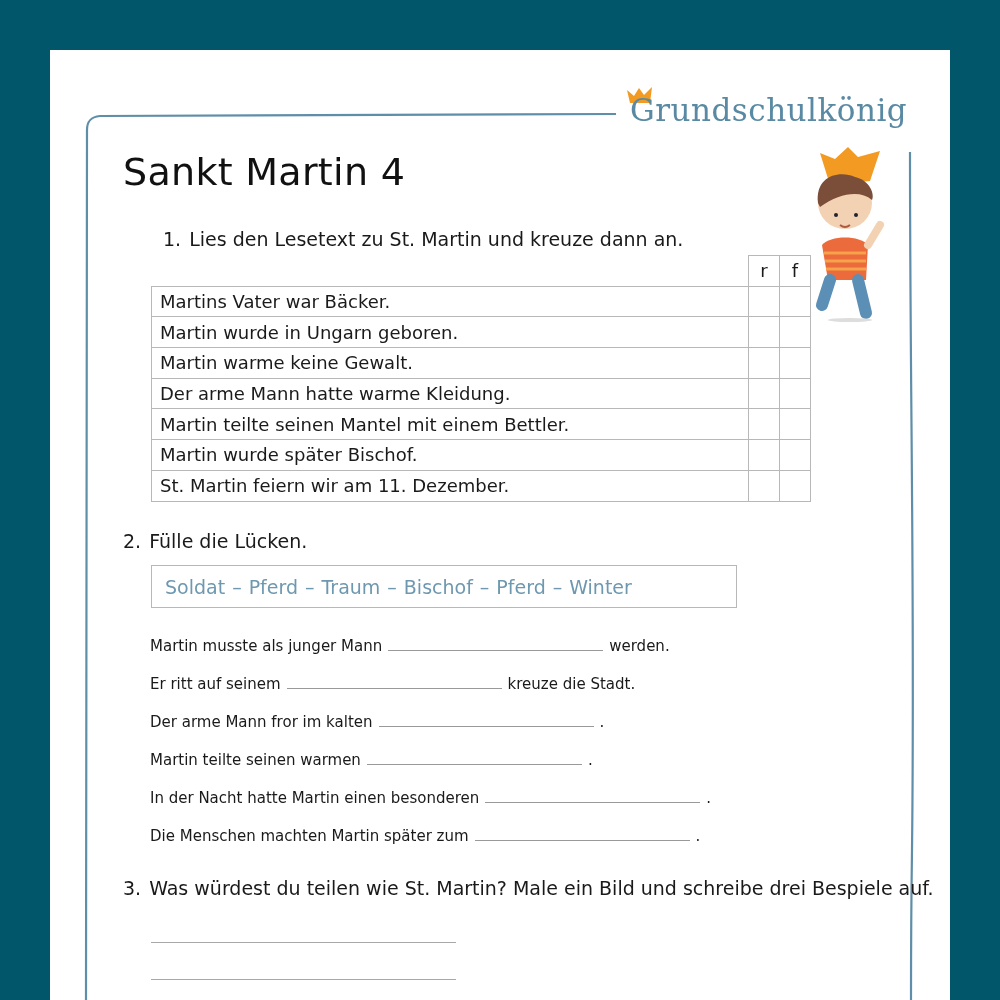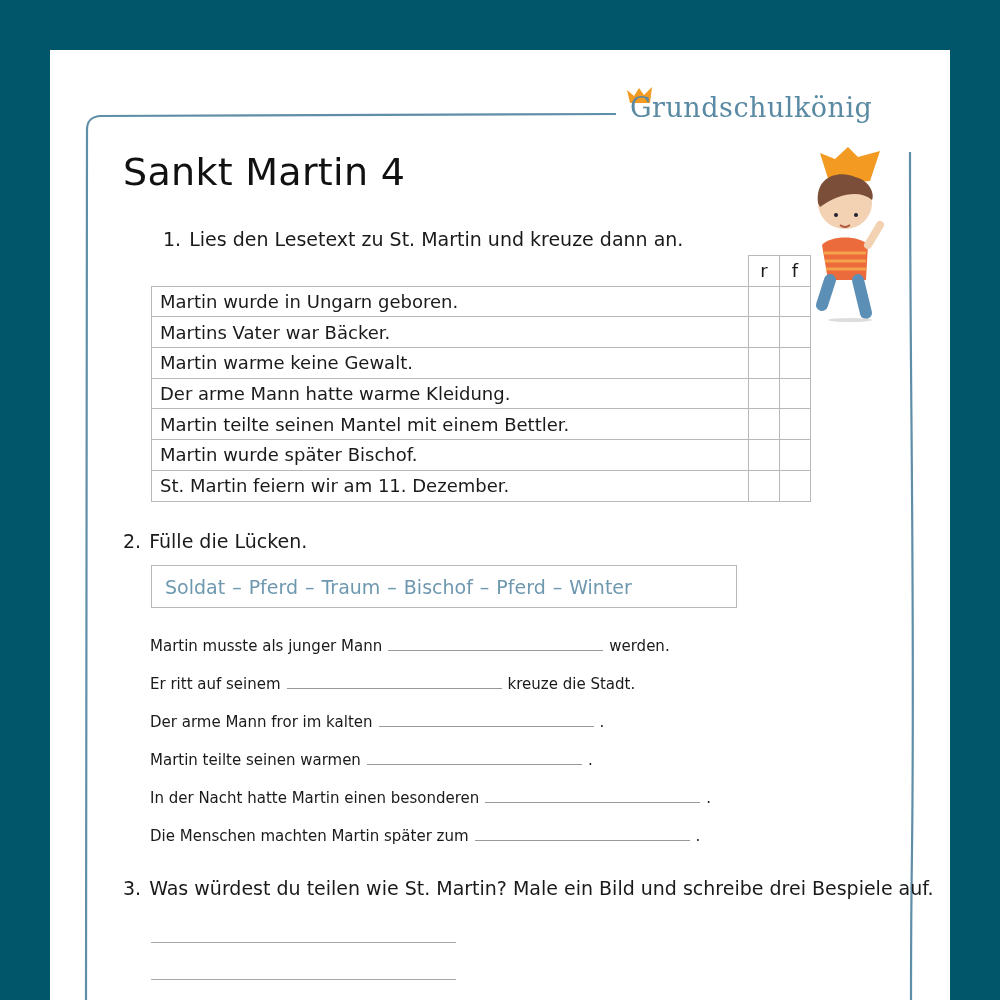--- a/index.html
+++ b/index.html
@@ -1,20 +1,20 @@
 <!DOCTYPE html>
 <html><head>
 <meta charset="utf-8">
 <style>
   html, body { margin:0; padding:0; }
   body { width:1000px; height:1000px; background:#02566a; position:relative; overflow:hidden;
          font-family:"DejaVu Sans", sans-serif; color:#1a1a1a; }
   .sheet { position:absolute; left:50px; top:50px; width:900px; height:950px; background:#fff; }
   .frame { position:absolute; left:0; top:0; width:1000px; height:1000px; pointer-events:none; }
-  .brand { position:absolute; left:630px; top:92px; font-family:"DejaVu Serif", serif; font-size:27px;
+  .brand { position:absolute; left:630px; top:92px; font-family:"DejaVu Serif", serif; font-size:31px;
            color:#5a8aa3; letter-spacing:0.5px; }
   .brand-crown { position:absolute; left:626px; top:86px; }
   .title { position:absolute; left:123px; top:150px; font-size:38px; color:#111; font-weight:normal; letter-spacing:0.3px; }
   .q { position:absolute; font-size:19px; color:#1a1a1a; }
   .q .num { margin-right:8px; }
   table.tf { position:absolute; left:151px; top:255px; border-collapse:collapse; font-size:18px; }
   table.tf td { border:1px solid #b8b8b8; height:29.7px; padding:0 8px; }
   table.tf td.stmt { width:580px; }
   table.tf td.box { width:14px; text-align:center; }
   table.tf tr.head td { border-top:none; border-left:none; }
@@ -65,26 +65,26 @@
 </div>
 
 <table class="tf">
   <tbody>
       <tr class="head">
     <td class="blank"></td>
     <td class="box">r</td>
     <td class="box">f</td>
   </tr>
   <tr>
-    <td class="stmt">Martin wurde in Ungarn geboren.</td>
+    <td class="stmt">Martins Vater war Bäcker.</td>
     <td class="box"></td>
     <td class="box"></td>
   </tr>
   <tr>
-    <td class="stmt">Martins Vater war Bäcker.</td>
+    <td class="stmt">Martin wurde in Ungarn geboren.</td>
     <td class="box"></td>
     <td class="box"></td>
   </tr>
   <tr>
     <td class="stmt">Martin warme keine Gewalt.</td>
     <td class="box"></td>
     <td class="box"></td>
   </tr>
   <tr>
     <td class="stmt">Der arme Mann hatte warme Kleidung.</td>

